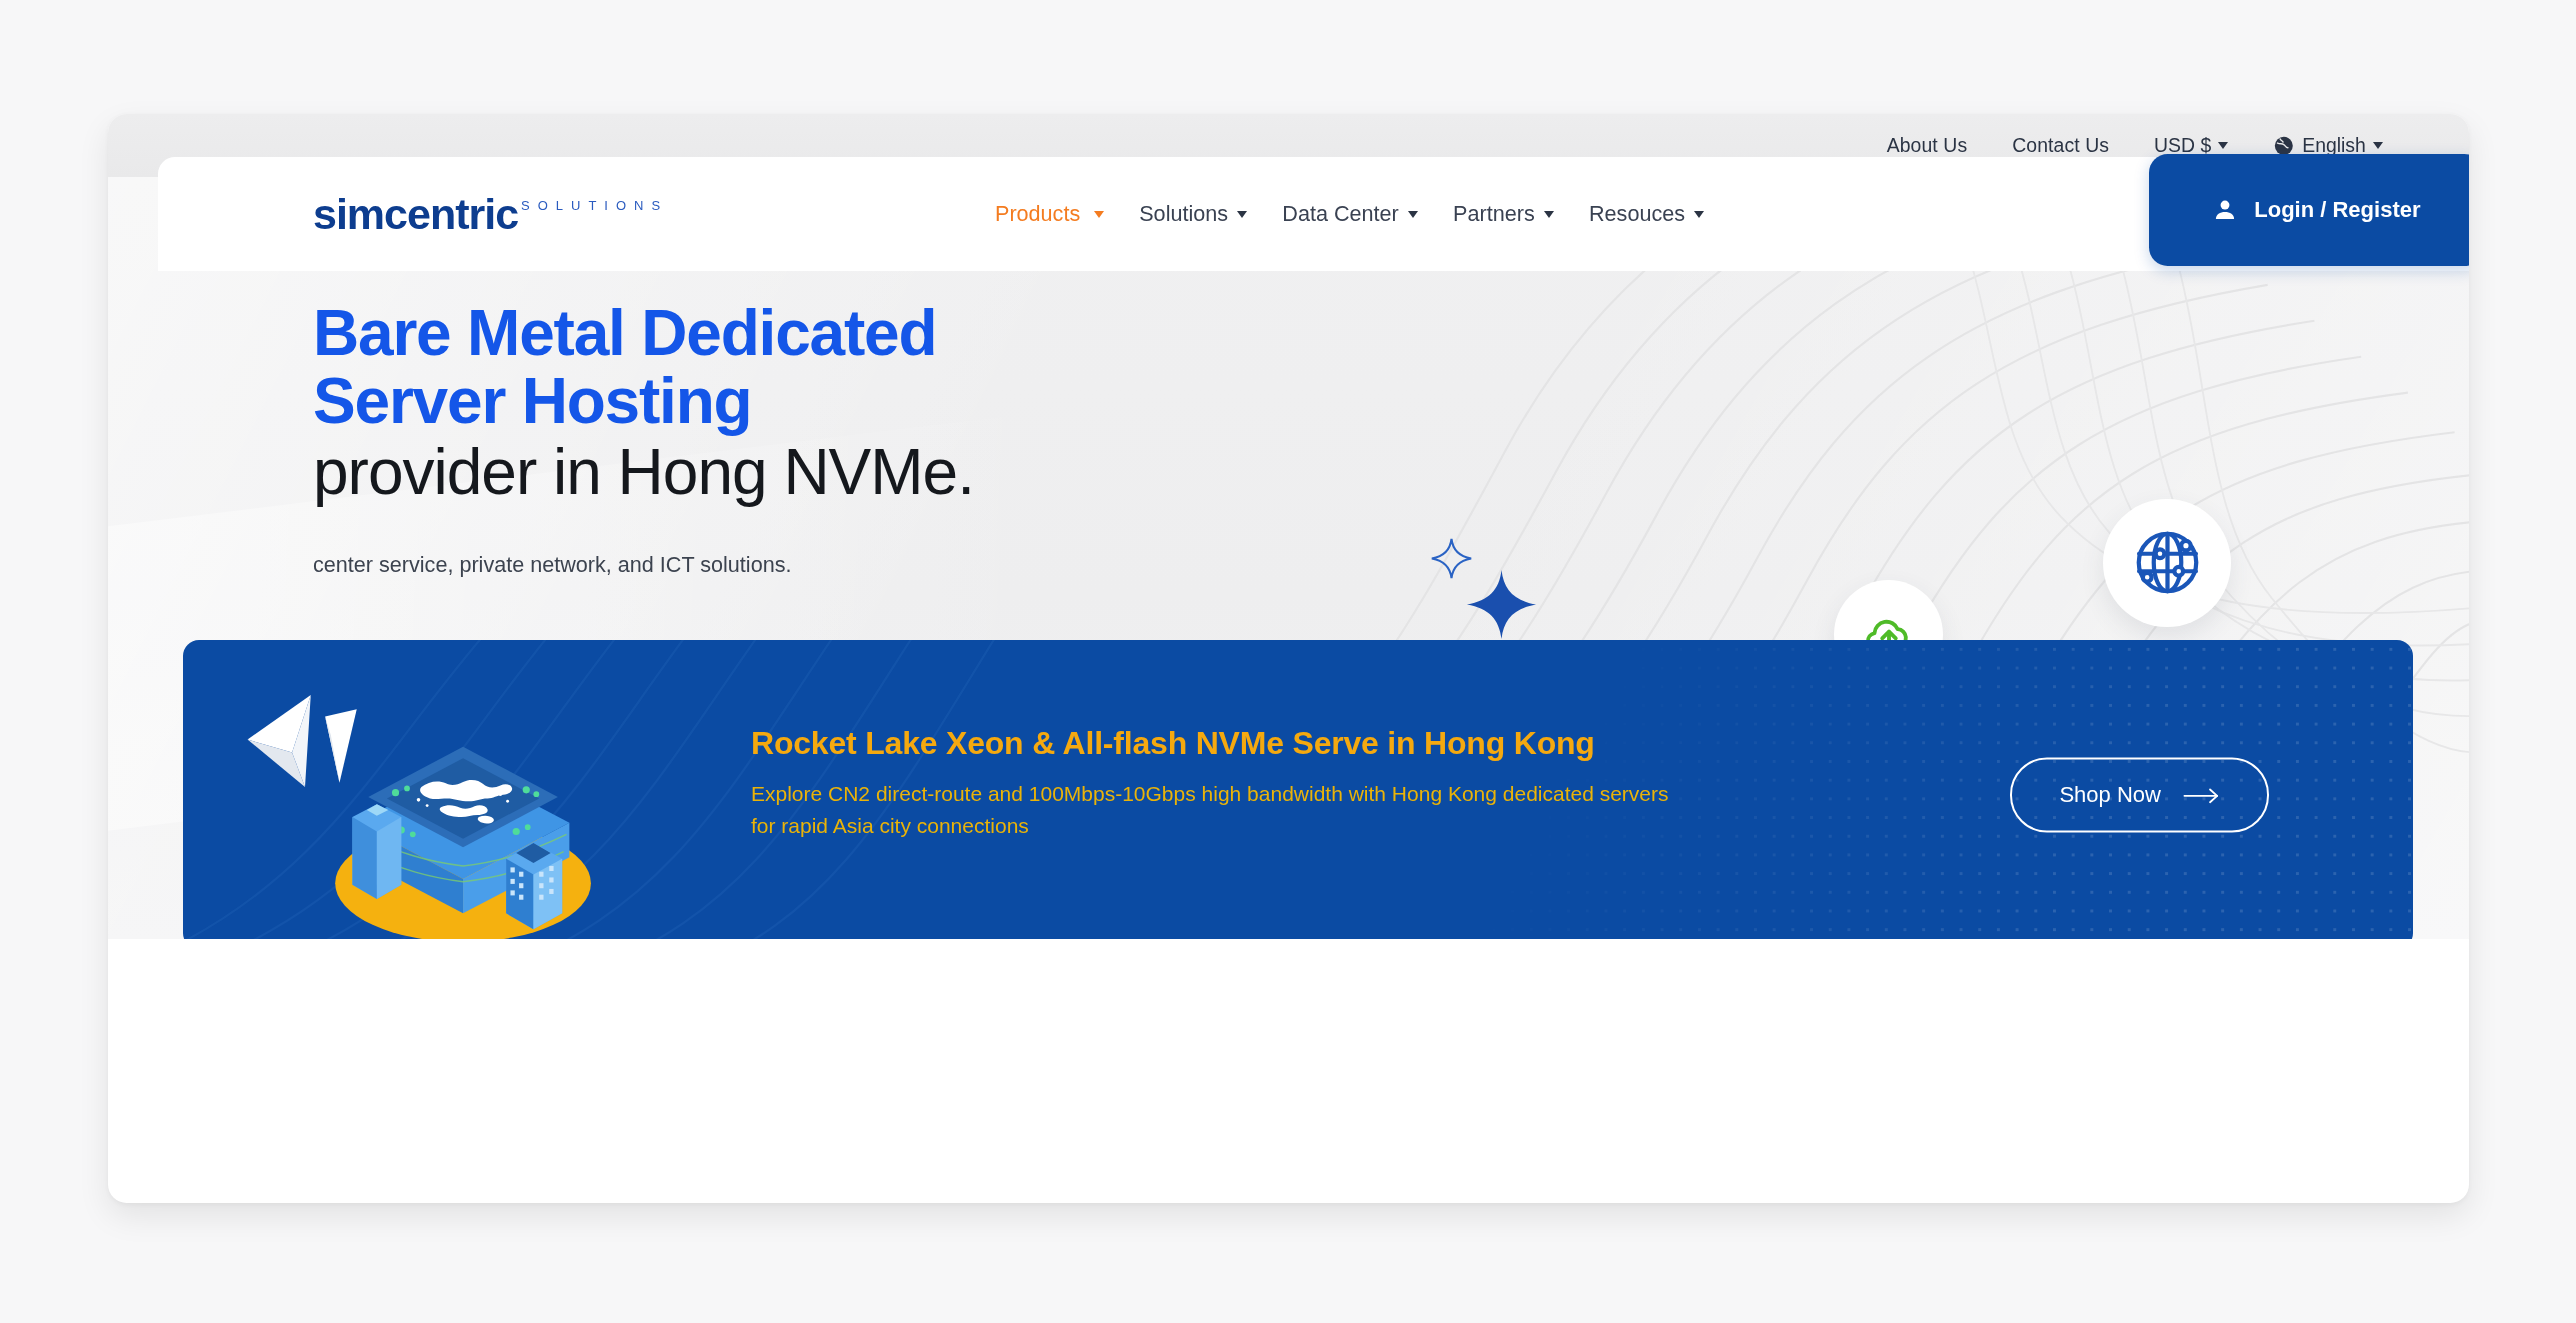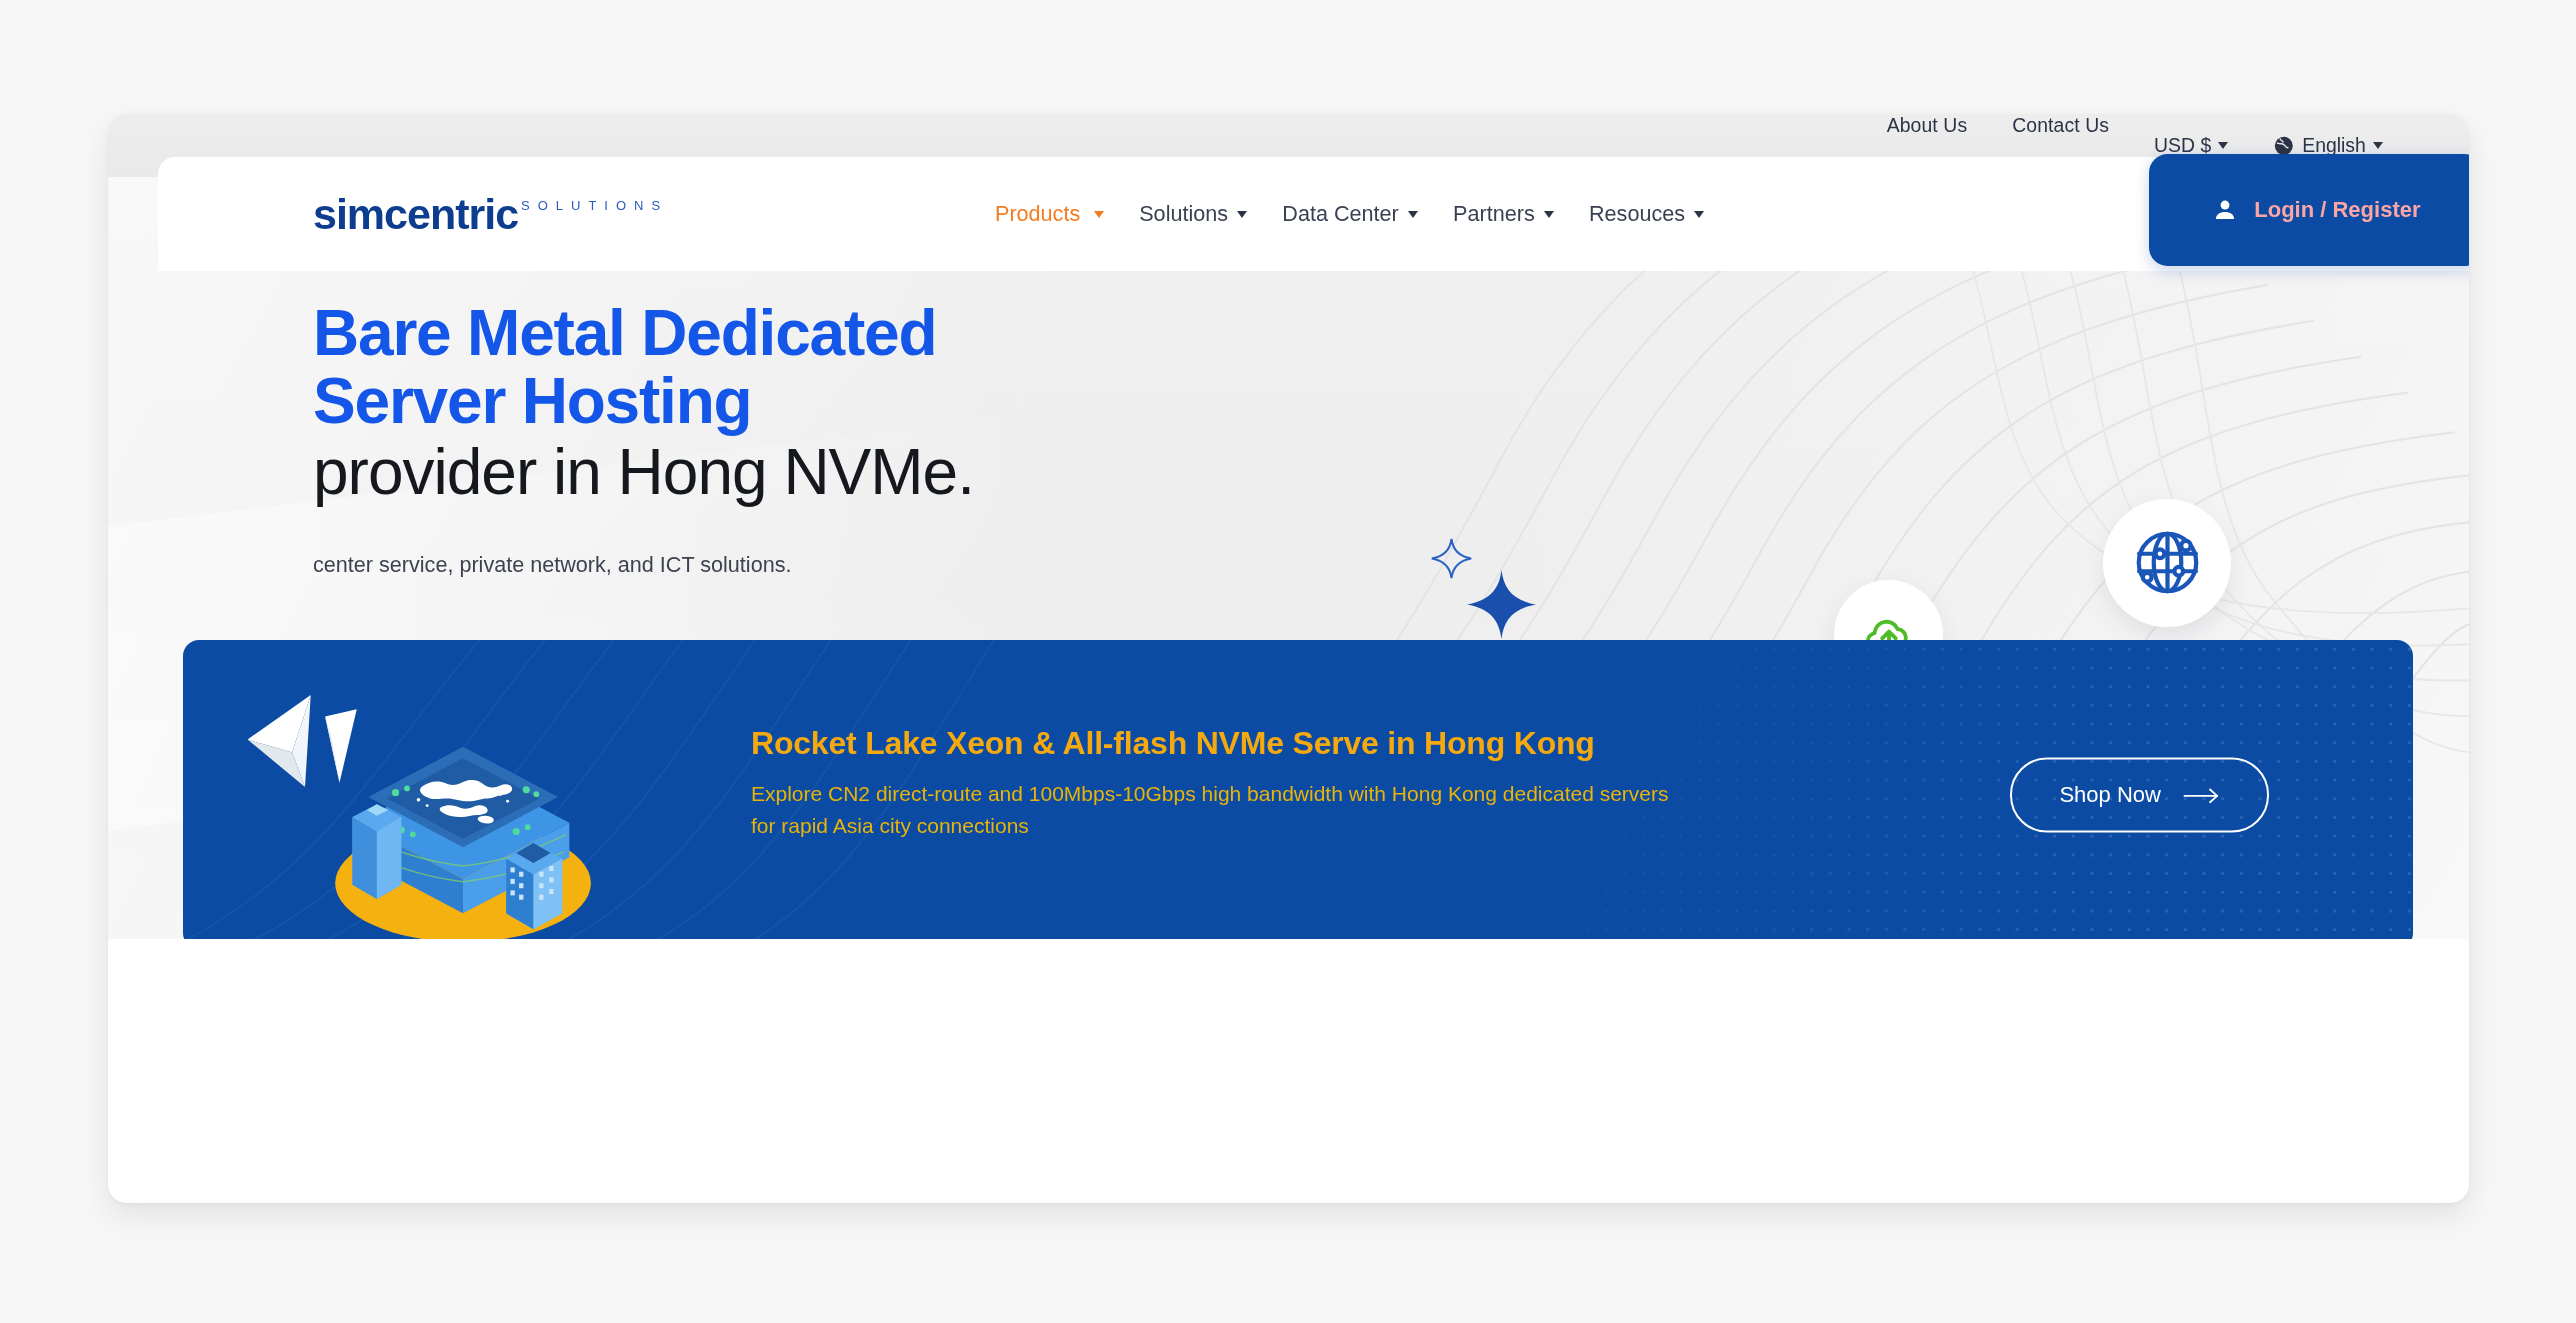--- a/index.html
+++ b/index.html
@@ -19,21 +19,21 @@
     border-radius:18.7px;
     box-shadow:0 13px 32px rgba(0,0,0,.085), 0 1.4px 5.8px rgba(0,0,0,.04);
     overflow:hidden;
   }
 
   
   .utility-bar{
     position:absolute; left:0; top:0;
     width:100%; height:63px;
     background:linear-gradient(180deg,#ededee 0%,#e9e9ea 100%);
-    display:flex; justify-content:flex-end;
+    display:flex; align-items:center; justify-content:flex-end;
     padding-right:86px;
     gap:45px;
     z-index:4;
   }
   .utility-link{
     font-size:19.4px; color:#2b3444; letter-spacing:0.1px;
     white-space:nowrap; cursor:pointer;
   }
   .utility-dd{
     display:flex; align-items:center; gap:7.2px;
@@ -84,21 +84,21 @@
   .nav-item.active{ color:#f47c20;gap:14px; }
   .nav-item.active .caret{ border-top-color:#f47c20; }
 
   .login-btn{
     position:absolute; right:-14.4px; top:40px;
     width:334px; height:112px;
     background:#0b4ba3;
     border-radius:18.7px;
     display:flex; align-items:center; justify-content:center;
     gap:16px;
-    color:#fca5a5; font-size:22px; font-weight:600;
+    color:#ffffff; font-size:22px; font-weight:600;
     cursor:pointer;
     z-index:7;
     box-shadow:0 4.3px 14.4px rgba(11,75,163,.22);
   }
   .person-icon{ width:26px; height:26px; display:inline-block; }
 
   
   .hero{
     position:absolute;
     left:0; top:63px;

